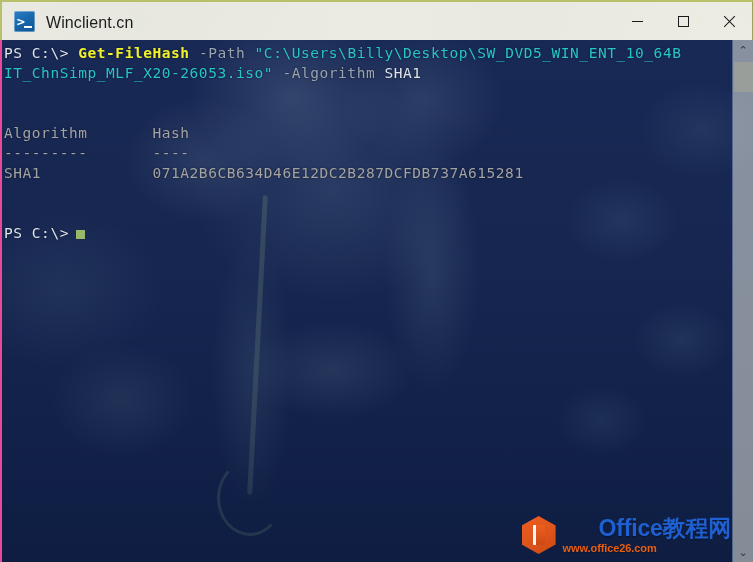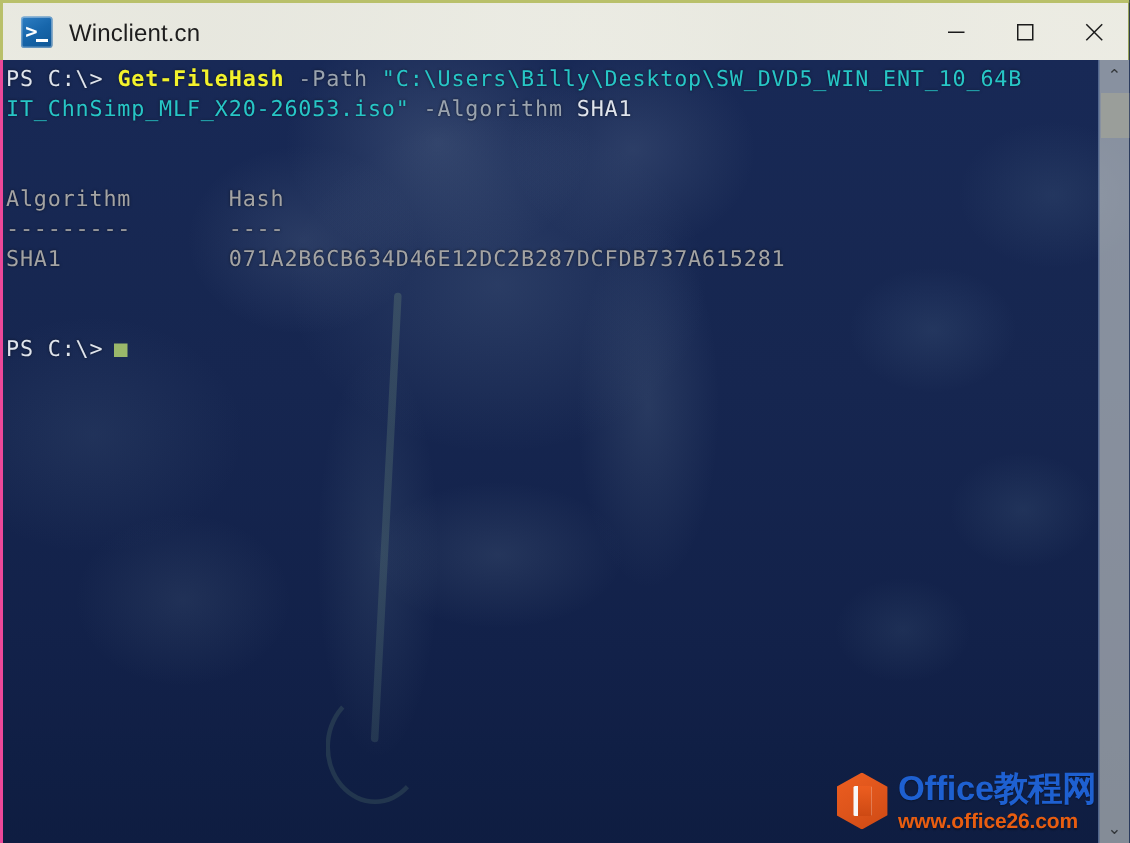--- a/index.html
+++ b/index.html
@@ -300,24 +300,25 @@
     background: linear-gradient(180deg, #f4601f, #d44b12);
   }
   .wm-text { line-height: 1; }
   #wm-title {
     font-family: "Liberation Sans", sans-serif;
     font-size: 23px;
     font-weight: bold;
     color: #1f63d6;
     letter-spacing: -0.2px;
     text-shadow: 0 1px 1px rgba(0,0,0,0.35);
+    margin-left: 36px;
   }
   #wm-url {
     font-family: "Liberation Sans", sans-serif;
-    font-size: 14px;
+    font-size: 11px;
     font-weight: bold;
     color: #f0600f;
     margin-top: 3px;
     letter-spacing: -0.1px;
     text-shadow: 0 1px 1px rgba(0,0,0,0.35);
   }
 </style>
 </head>
 <body>
 

